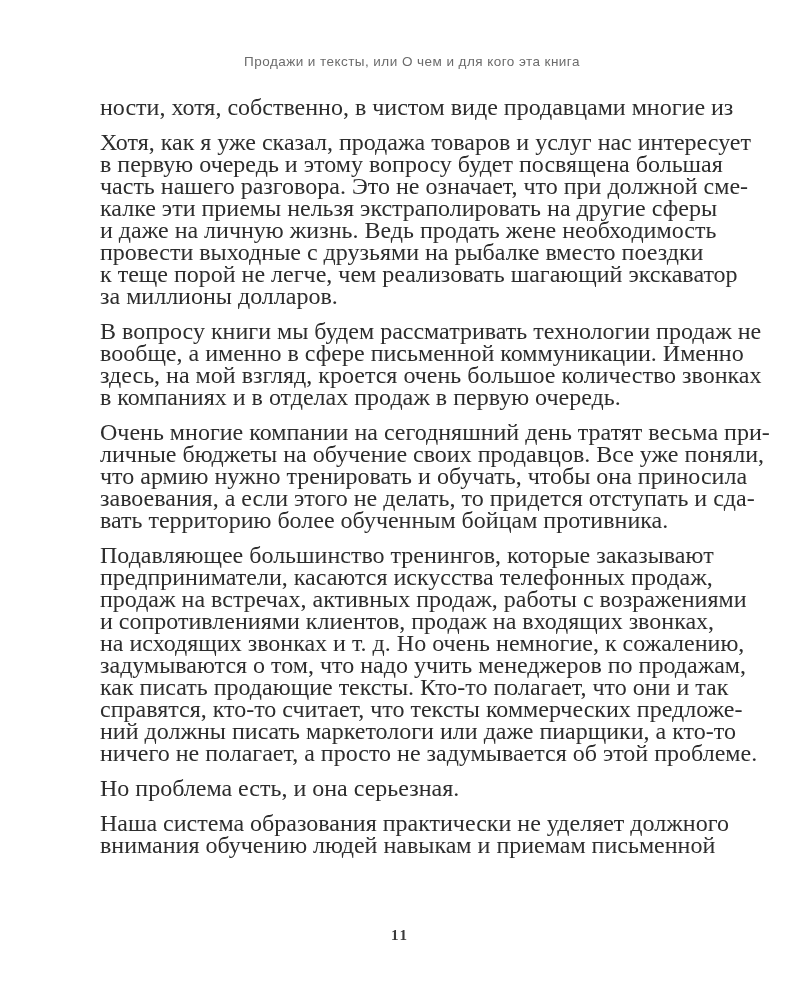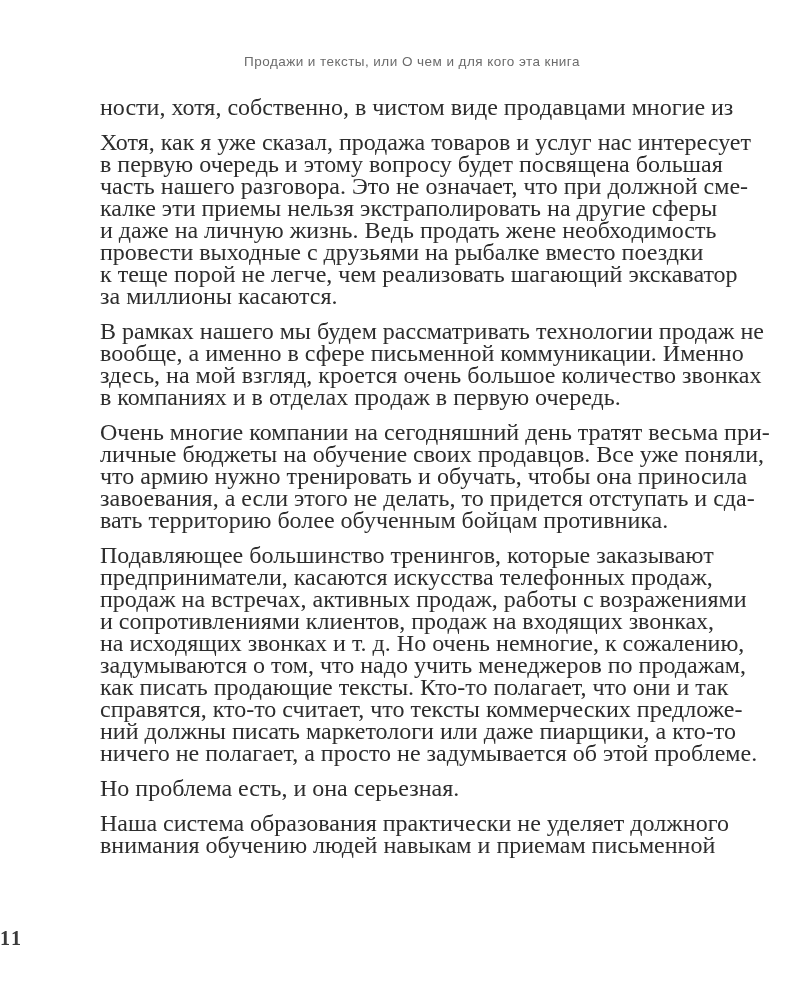--- a/index.html
+++ b/index.html
@@ -52,22 +52,23 @@
   }
   .line.last {
     text-align: left;
     text-align-last: left;
   }
   .page-number {
     position: absolute;
     top: 927px;
     left: 0;
     width: 100%;
+    text-align: center;
     font-family: "Liberation Serif", serif;
-    font-size: 20px;
+    font-size: 15px;
     font-weight: 600;
     letter-spacing: 2px;
     color: var(--pagenum-color, #3a3a3a);
   }
 </style>
 </head>
 <body>
 
 <div class="page">
   <div class="running-header">Продажи и тексты, или О чем и для кого эта книга</div>
@@ -77,24 +78,24 @@
         <span class="line fill">ности, хотя, собственно, в чистом виде продавцами многие из</span>
       </p>
       <p class="paragraph">
         <span class="line fill">Хотя, как я уже сказал, продажа товаров и услуг нас интересует</span>
         <span class="line fill">в первую очередь и этому вопросу будет посвящена большая</span>
         <span class="line fill">часть нашего разговора. Это не означает, что при должной сме-</span>
         <span class="line fill">калке эти приемы нельзя экстраполировать на другие сферы</span>
         <span class="line fill">и даже на личную жизнь. Ведь продать жене необходимость</span>
         <span class="line fill">провести выходные с друзьями на рыбалке вместо поездки</span>
         <span class="line fill">к теще порой не легче, чем реализовать шагающий экскаватор</span>
-        <span class="line last">за миллионы касаются.</span>
+        <span class="line last">за миллионы долларов.</span>
       </p>
       <p class="paragraph">
-        <span class="line fill">В рамках нашего мы будем рассматривать технологии продаж не</span>
+        <span class="line fill">В вопросу книги мы будем рассматривать технологии продаж не</span>
         <span class="line fill">вообще, а именно в сфере письменной коммуникации. Именно</span>
         <span class="line fill">здесь, на мой взгляд, кроется очень большое количество звонках</span>
         <span class="line last">в компаниях и в отделах продаж в первую очередь.</span>
       </p>
       <p class="paragraph">
         <span class="line fill">Очень многие компании на сегодняшний день тратят весьма при-</span>
         <span class="line fill">личные бюджеты на обучение своих продавцов. Все уже поняли,</span>
         <span class="line fill">что армию нужно тренировать и обучать, чтобы она приносила</span>
         <span class="line fill">завоевания, а если этого не делать, то придется отступать и сда-</span>
         <span class="line last">вать территорию более обученным бойцам противника.</span>

